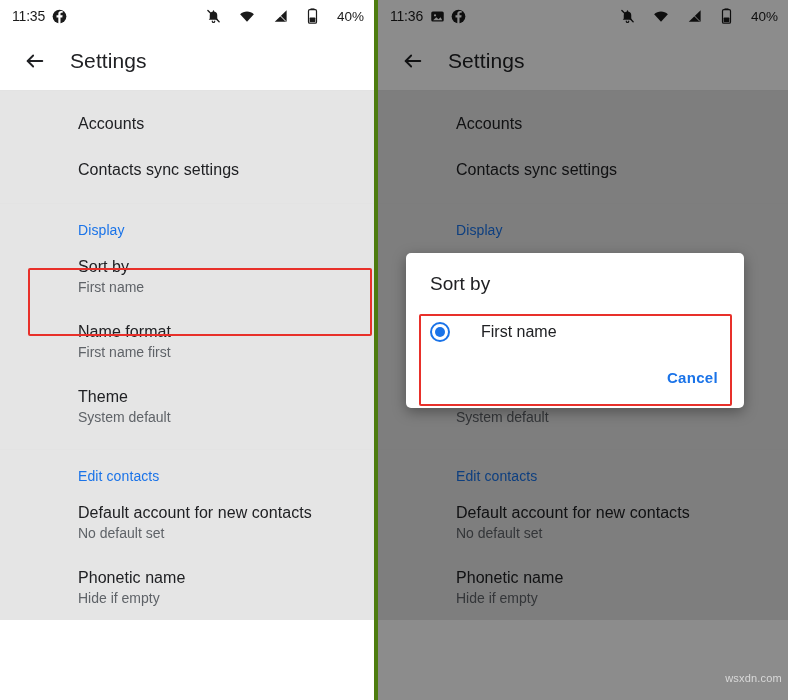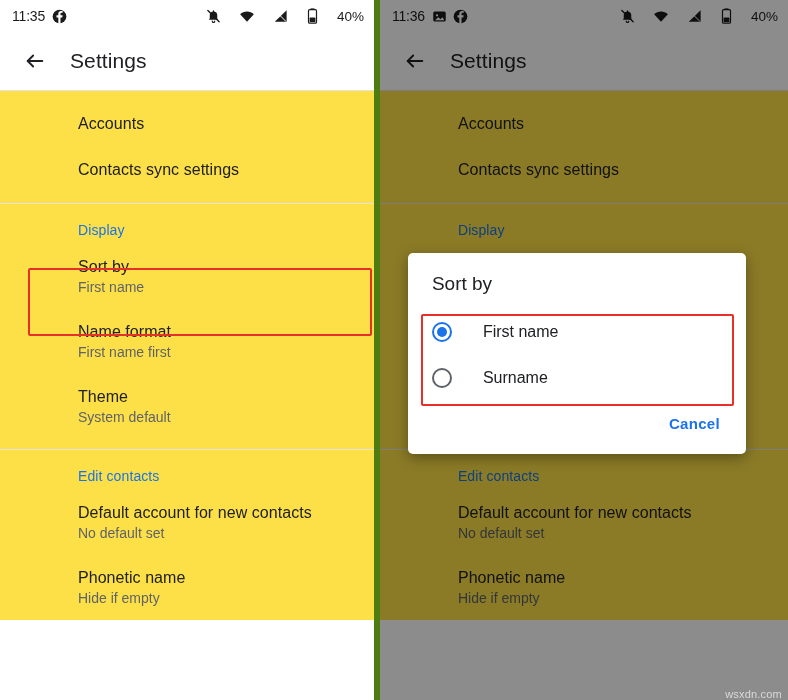--- a/index.html
+++ b/index.html
@@ -14,21 +14,21 @@
     width: 788px; height: 700px;
     position: relative;
   }
   .phone {
     position: relative;
     height: 700px;
     overflow: hidden;
     background: #ffffff;
   }
   .phone.left { width: 394px; }
-  .phone.right { width: 436px; border-left: 6px solid #4d7c0f; }
+  .phone.right { width: 436px; border-left: 4px solid #4d7c0f; }
 
   
   .statusbar {
     height: 32px;
     display: flex;
     align-items: center;
     padding: 0 10px 0 12px;
     font-size: 13.5px;
     color: #1b1b1b;
     background: #ffffff;
@@ -52,21 +52,21 @@
   }
   .appbar .back { width: 34px; height: 34px; display: flex; align-items: center; justify-content: center; }
   .appbar .title {
     font-size: 21px;
     color: #202124;
     margin-left: 18px;
     letter-spacing: 0.1px;
   }
 
   
-  .content { background: #fde047; }
+  .content { background: #e5e5e5; }
   .divider { height: 1px; background: #e3e3e3; margin: 0; }
   .row { padding: 14px 18px 14px 78px; }
   .row .primary { font-size: 16px; color: #202124; letter-spacing: 0.05px; }
   .row .secondary { font-size: 14px; color: #5f6368; margin-top: 3px; }
   .section-head {
     padding: 18px 18px 6px 78px;
     font-size: 14px;
     color: #1a73e8;
     font-weight: normal;
     letter-spacing: 0.1px;
@@ -145,21 +145,21 @@
   #hl-dialog {
     position: absolute;
     left: 41px; top: 314px;
     width: 313px; height: 92px;
     border: 2.5px solid #e8302a;
     border-radius: 2px;
     pointer-events: none;
   }
   .watermark {
     position: absolute;
-    right: 6px; bottom: 0;
+    right: 6px; bottom: 16px;
     font-size: 11px;
     color: #d9d9d9;
     letter-spacing: 0.2px;
   }
 </style>
 </head>
 <body>
 
 <div class="screens">
 
@@ -367,24 +367,20 @@
 
     <div class="scrim"></div>
 
     <div class="dialog">
       <div class="dlg-title">Sort by</div>
 
       <div class="dlg-option">
         <span class="radio checked"></span>
         <span class="lbl">First name</span>
       </div>
-      <div class="dlg-option">
-        <span class="radio"></span>
-        <span class="lbl">Surname</span>
-      </div>
 
       <div class="dlg-actions">
         <span class="cancel">Cancel</span>
       </div>
     </div>
 
     <div id="hl-dialog"></div>
 
     <div class="watermark">wsxdn.com</div>
   </div>

